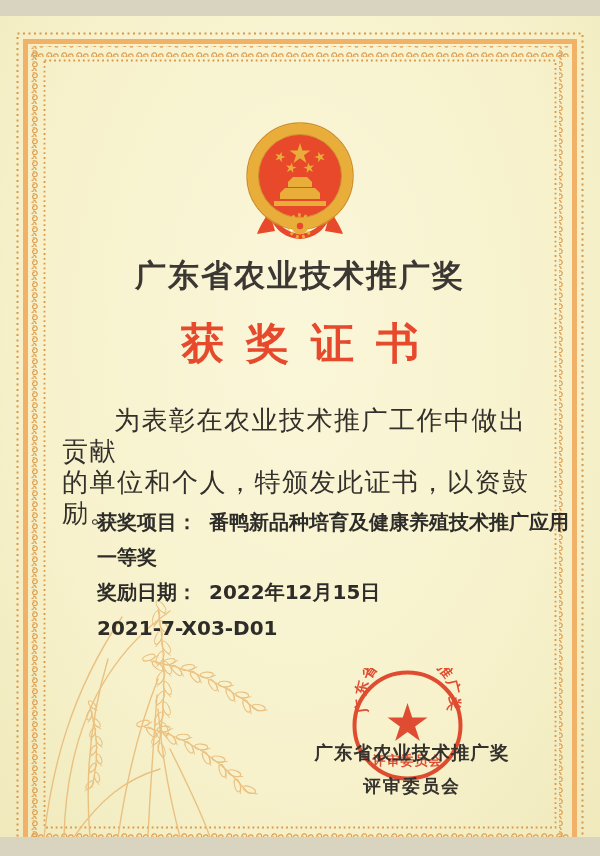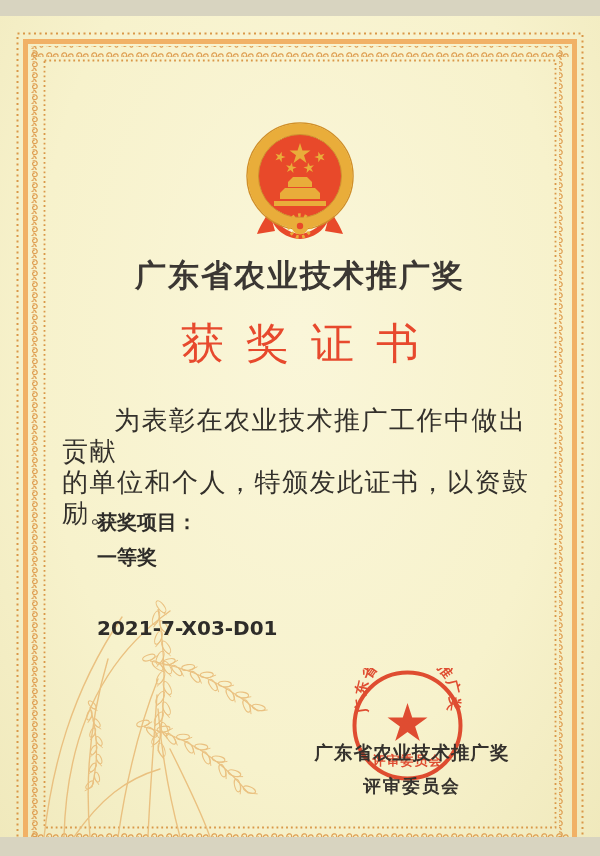--- a/index.html
+++ b/index.html
@@ -17,21 +17,21 @@
   .frame{left:0;top:0;width:600px;height:856px;z-index:1;pointer-events:none;}
   
   .emblem{left:244px;top:106px;width:112px;height:122px;z-index:2;}
   
   .issuer-title{
     left:0;top:239px;width:600px;text-align:center;
     font-size:31px;font-weight:bold;letter-spacing:2px;color:#3b3733;z-index:2;
   }
   .doc-title{
     left:0;top:299px;width:600px;text-align:center;
-    font-size:43px;font-weight:normal;color:#e7492d;
+    font-size:43px;font-weight:bold;color:#e7492d;
     letter-spacing:22px;text-indent:22px;z-index:2;
   }
   
   .body-par{
     left:62px;top:389px;width:478px;z-index:2;
     font-family:"DejaVu Serif","Liberation Serif",serif;
     font-size:26px;line-height:31px;letter-spacing:1.5px;color:#33302b;
   }
   .body-par .indent{text-indent:2em;}
   
@@ -235,25 +235,28 @@
         <ellipse cx="0" cy="-3.0999999999999996" rx="5" ry="2.3" fill="none" stroke="#e9bc79" stroke-width="1.1" transform="translate(64.0,179.1) rotate(72.7)"></ellipse>
         <path d="M0,0 l8,-2" stroke="#e9bc79" stroke-width="0.9" fill="none" transform="translate(64.0,179.1) rotate(66.7)"></path>
         <ellipse cx="0" cy="3.0999999999999996" rx="5" ry="2.3" fill="none" stroke="#e9bc79" stroke-width="1.1" transform="translate(62.0,188.0) rotate(132.0)"></ellipse>
         <path d="M0,0 l8,2" stroke="#e9bc79" stroke-width="0.9" fill="none" transform="translate(62.0,188.0) rotate(138.0)"></path>
       </g>
   </svg>
 
   <div class="abs fields">
     <div class="field-row">
       <span class="lbl">获奖项目：</span>
+      <span class="val">番鸭新品种培育及健康养殖技术推广应用</span>
     </div>
     <div class="field-row">
       <span class="val">一等奖</span>
     </div>
     <div class="field-row">
+      <span class="lbl">奖励日期：</span>
+      <span class="val">2022年12月15日</span>
     </div>
     <div class="field-row">
       <span class="val">2021-7-X03-D01</span>
     </div>
   </div>
 
   <svg class="abs seal" width="116" height="116" viewBox="0 0 116 116">
     <defs>
       <path id="sealArc" d="M18.0,43.7 A42,42 0 1 1 97.5,43.7" fill="none"></path>
     </defs>

